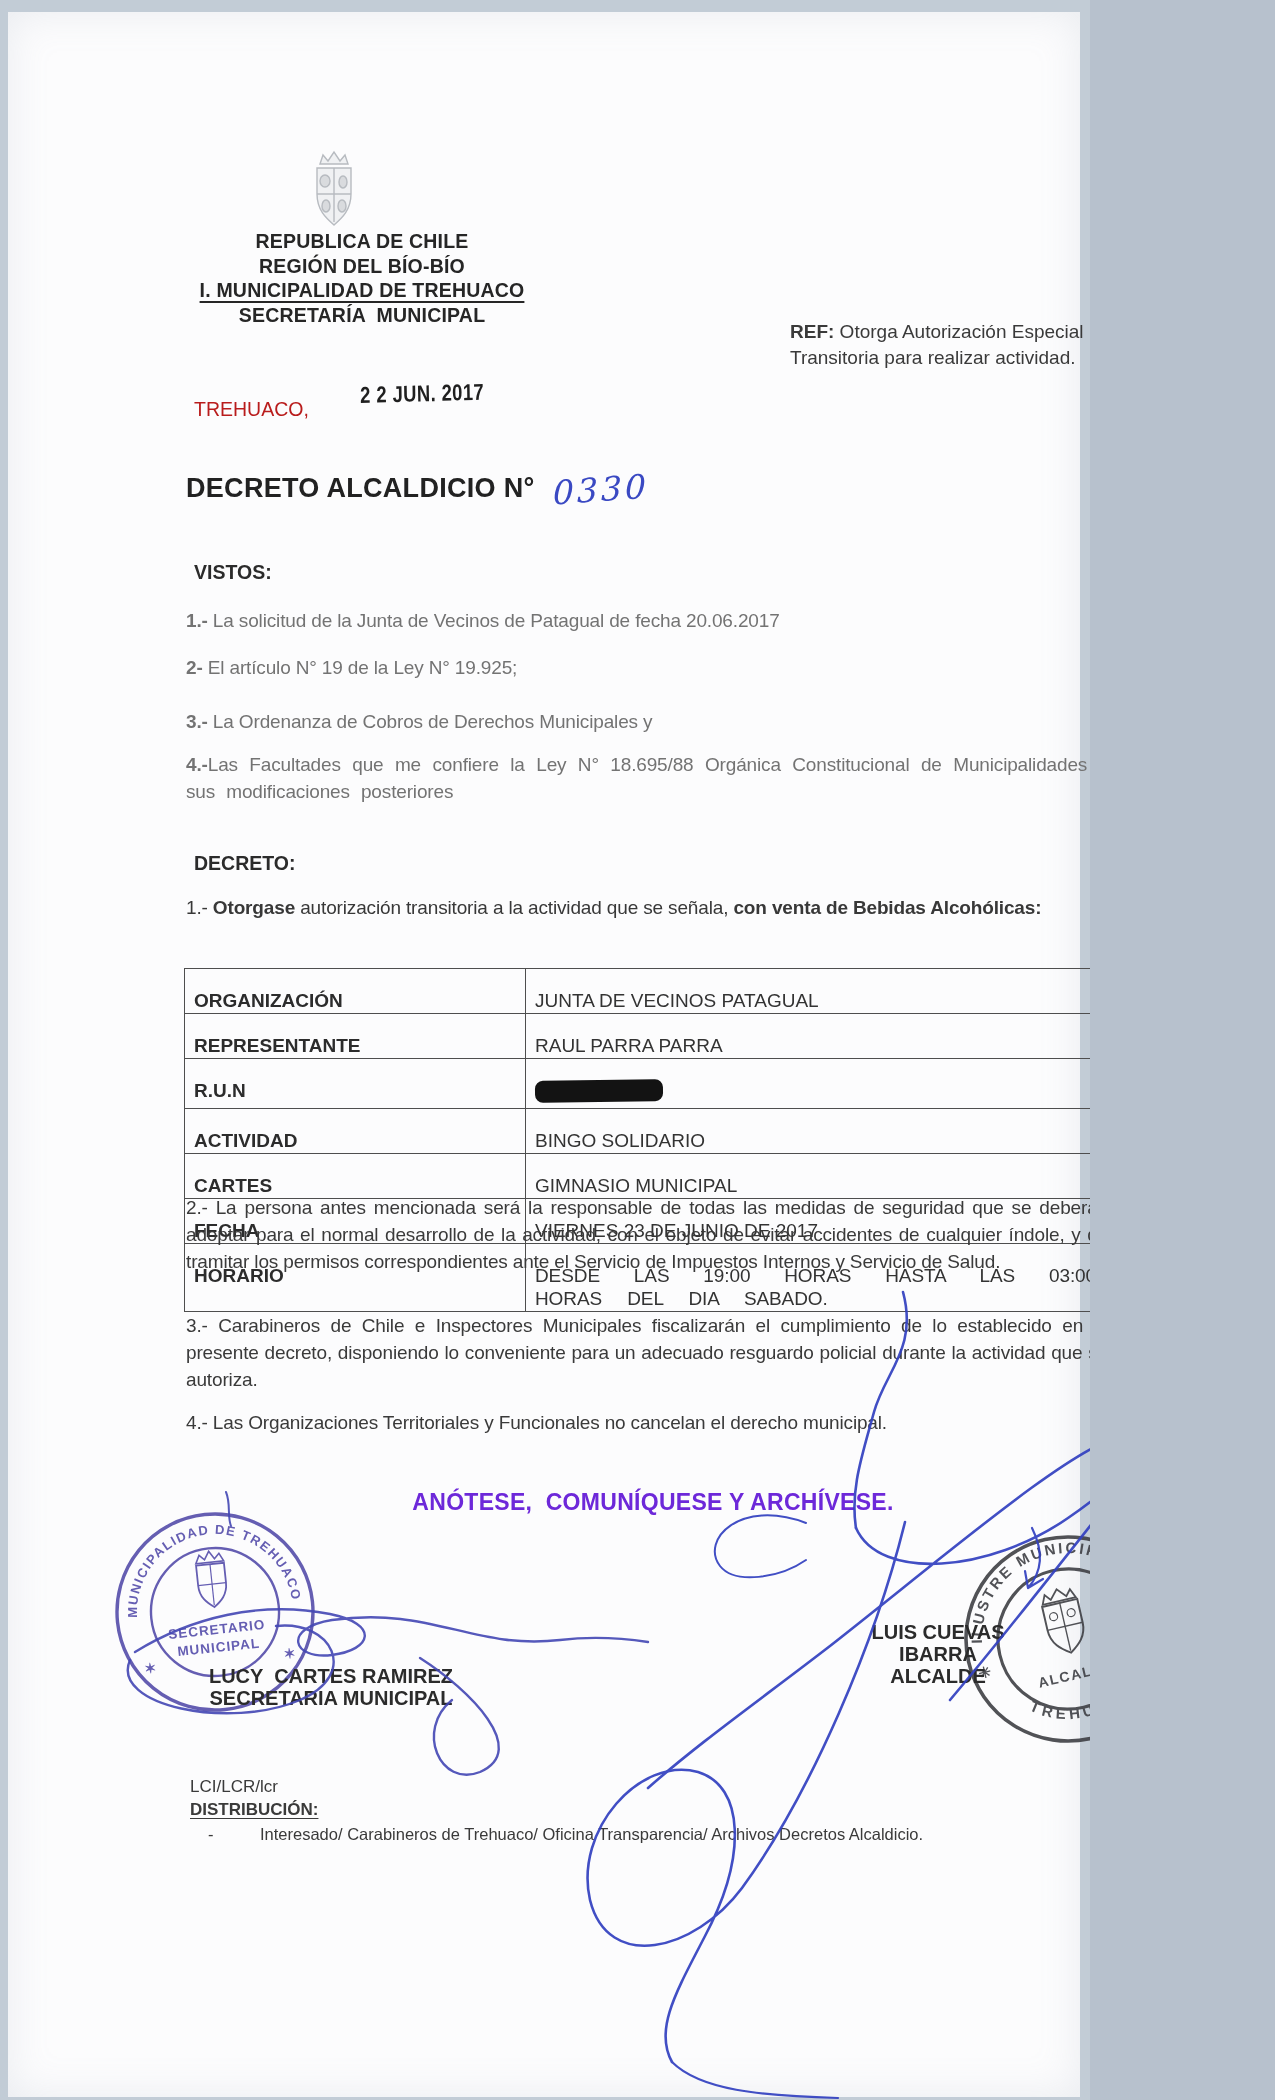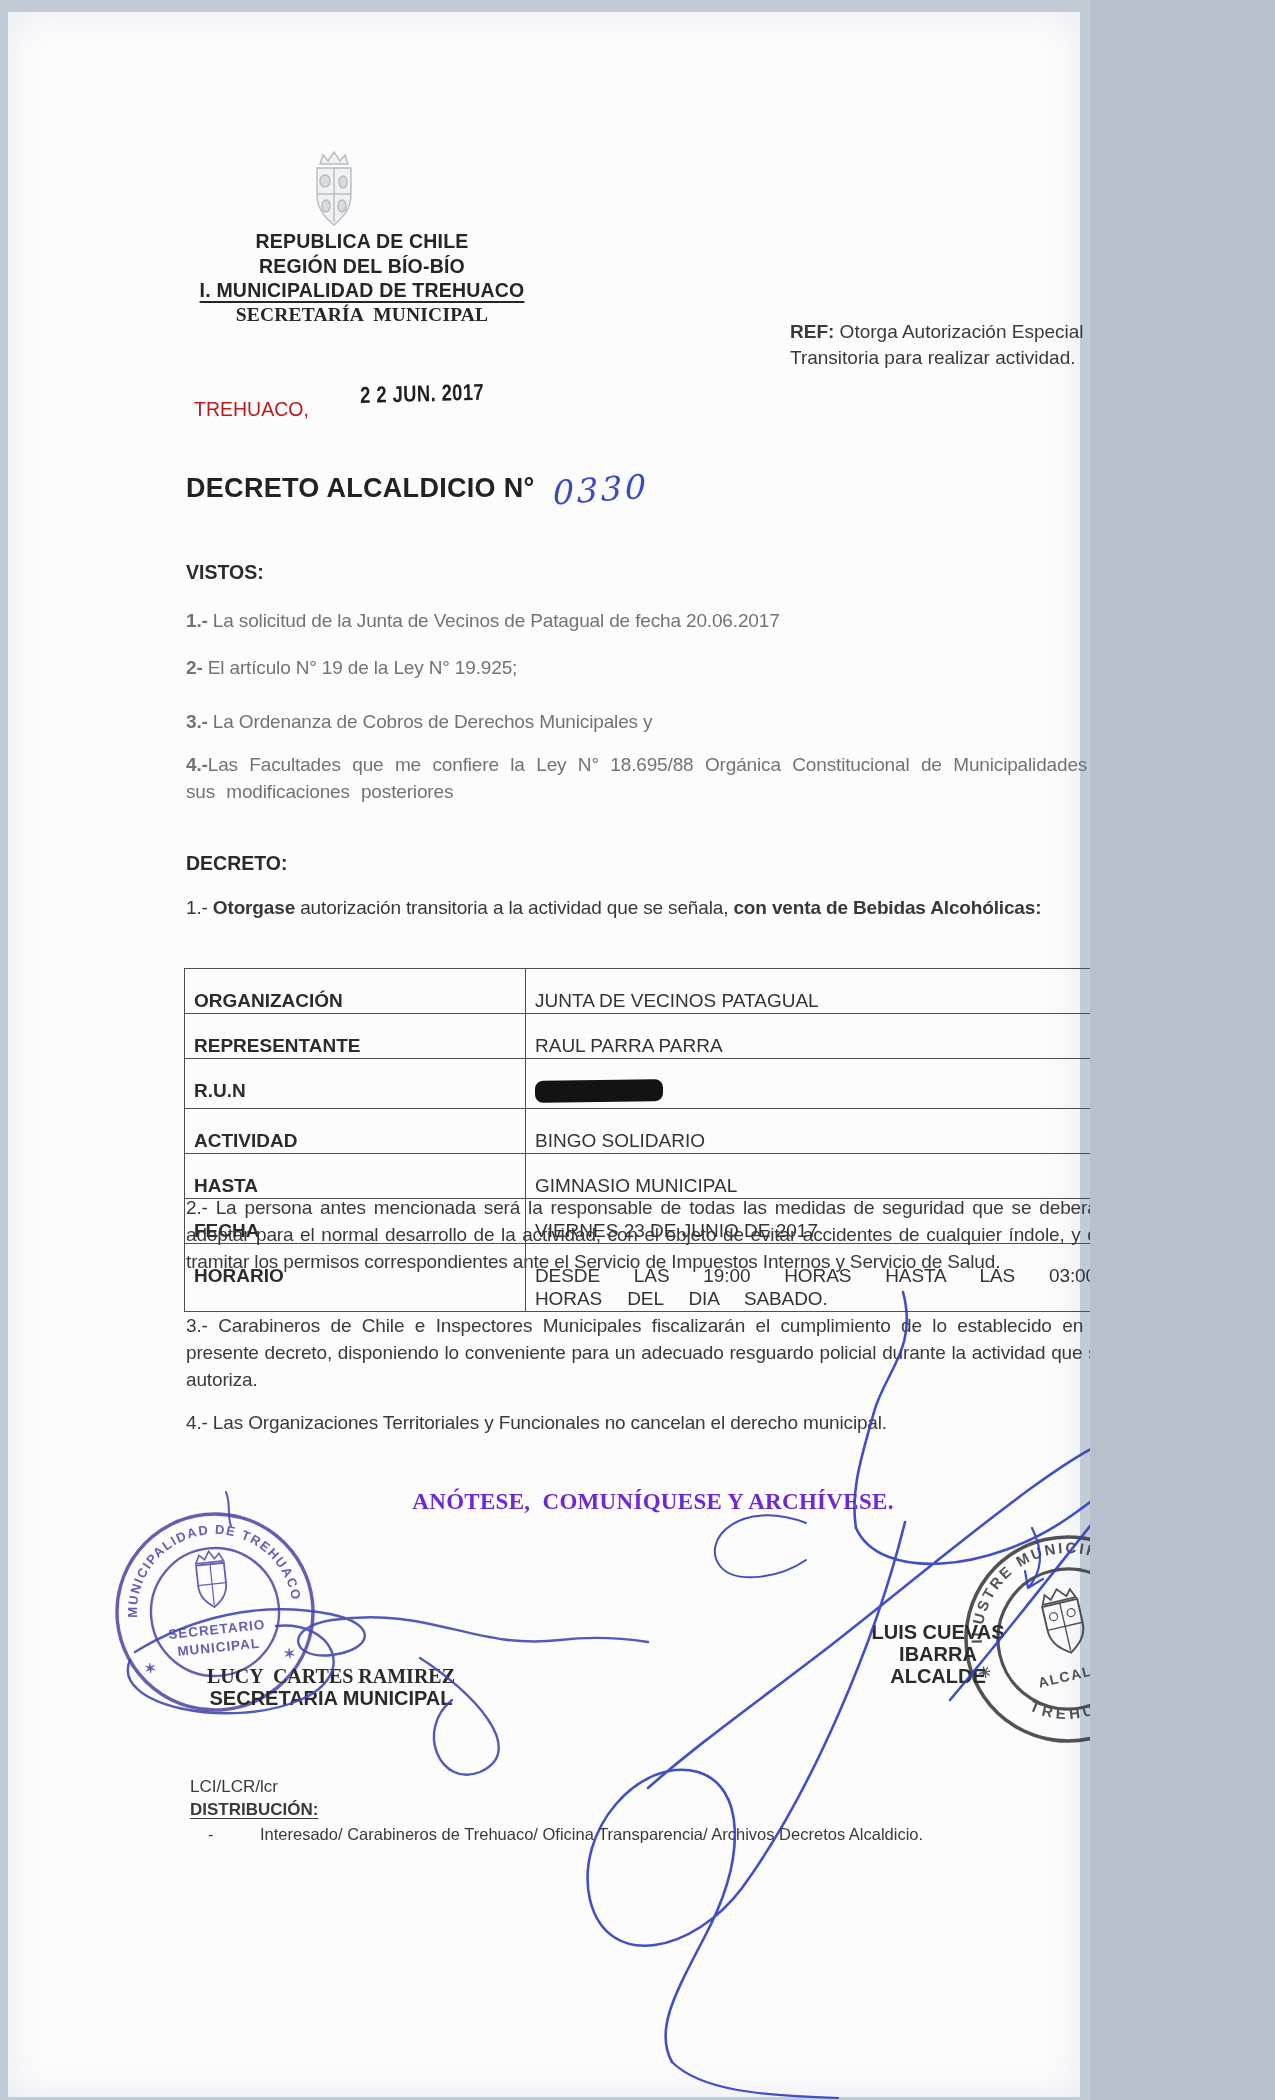--- a/index.html
+++ b/index.html
@@ -2,42 +2,42 @@
 <html><head>
 <meta charset="utf-8">
 <style>
   html,body{margin:0;padding:0;background:#b7c1cd;}
   .page{position:relative;width:1090px;height:2100px;background:#c2ccd6;overflow:hidden;
         font-family:"Liberation Sans",sans-serif;color:#2e2e2e;}
   .paper{position:absolute;left:8px;top:12px;right:10px;bottom:3px;background:#fcfcfd;
          box-shadow:inset 0 0 40px rgba(150,160,175,.18);}
   .abs{position:absolute;}
   .b{font-weight:bold;}
-  .pre{white-space:pre;font-family:Liberation Serif, serif;}
+  .pre{white-space:pre;}
   .just{text-align:justify;}
   .ws6{word-spacing:6px;}
 
   
   .emblem{left:299px;top:136px;width:54px;height:80px;opacity:.6;}
   .letterhead{left:178px;top:217px;width:352px;text-align:center;font-weight:bold;
               font-size:19.5px;line-height:24.5px;color:#262626;letter-spacing:.2px;}
   .letterhead .u{text-decoration:underline;text-underline-offset:4px;text-decoration-thickness:2px;}
 
   .refblock{left:768px;top:307px;width:366px;font-size:19px;line-height:26px;color:#3a3a3a;text-align:justify;margin-left:14px;}
   .place{left:186px;top:386px;font-size:19.5px;color:#b91c1c;}
   .datestamp{left:352px;top:370px;font-size:23px;font-weight:bold;color:#1f1f1f;
              letter-spacing:.5px;transform:scaleX(.8) rotate(-1.2deg);transform-origin:left top;
              font-family:"Liberation Sans",sans-serif;}
 
   .decreetitle{left:178px;top:458px;font-size:27px;font-weight:bold;color:#222;letter-spacing:.3px;}
   .handnum{display:inline-block;margin-left:18px;font-family:"DejaVu Serif",serif;font-style:italic;
            font-size:33px;font-weight:normal;color:#3a49c3;letter-spacing:3px;
            transform:rotate(-4deg) skewX(-4deg);vertical-align:-4px;}
 
-  .h-sec{font-size:19.5px;font-weight:bold;color:#2b2b2b;}
+  .h-sec{font-size:19.5px;font-weight:bold;color:#2b2b2b;margin-left:8px;}
   .vistos-h{left:178px;top:549px;}
   .vitem{left:178px;width:922px;font-size:19px;line-height:27px;letter-spacing:-0.15px;color:#737373;}
   .vi1{top:595px;} .vi2{top:642px;} .vi3{top:696px;} .vi4{top:739px;}
   .decreto-h{left:178px;top:840px;}
   .ditem{left:178px;top:882px;width:922px;font-size:19px;line-height:27px;letter-spacing:-0.15px;color:#383838;}
 
   
   .dtable{left:176px;top:956px;width:922px;border-collapse:collapse;font-size:19px;color:#333;}
   .dtable td{border:1.4px solid #4e4e4e;padding:20px 9px 1px;line-height:23px;vertical-align:top;margin-left:48px;}
   .dtable td.lab{width:322px;font-weight:bold;color:#2c2c2c;}
@@ -129,21 +129,21 @@
           </tr>
         <tr>
             <td class="lab">R.U.N</td>
             <td><span class="redaction"></span></td>
           </tr>
         <tr>
             <td class="lab">ACTIVIDAD</td>
             <td>BINGO SOLIDARIO</td>
           </tr>
         <tr>
-            <td class="lab">HASTA</td>
+            <td class="lab">CARTES</td>
             <td>GIMNASIO MUNICIPAL</td>
           </tr>
         <tr>
             <td class="lab">FECHA</td>
             <td>VIERNES 23 DE JUNIO DE 2017</td>
           </tr>
         <tr>
             <td class="lab">HORARIO</td>
             <td class="cell-horario">DESDE LAS 19:00 HORAS HASTA LAS 03:00 HORAS DEL DIA SABADO.</td>
           </tr>

